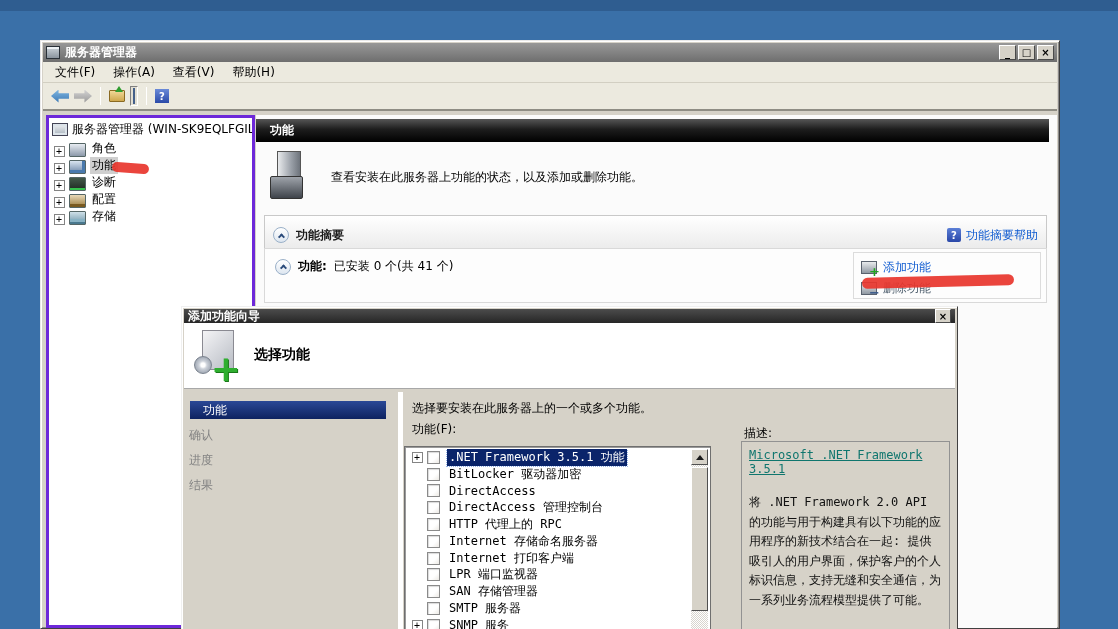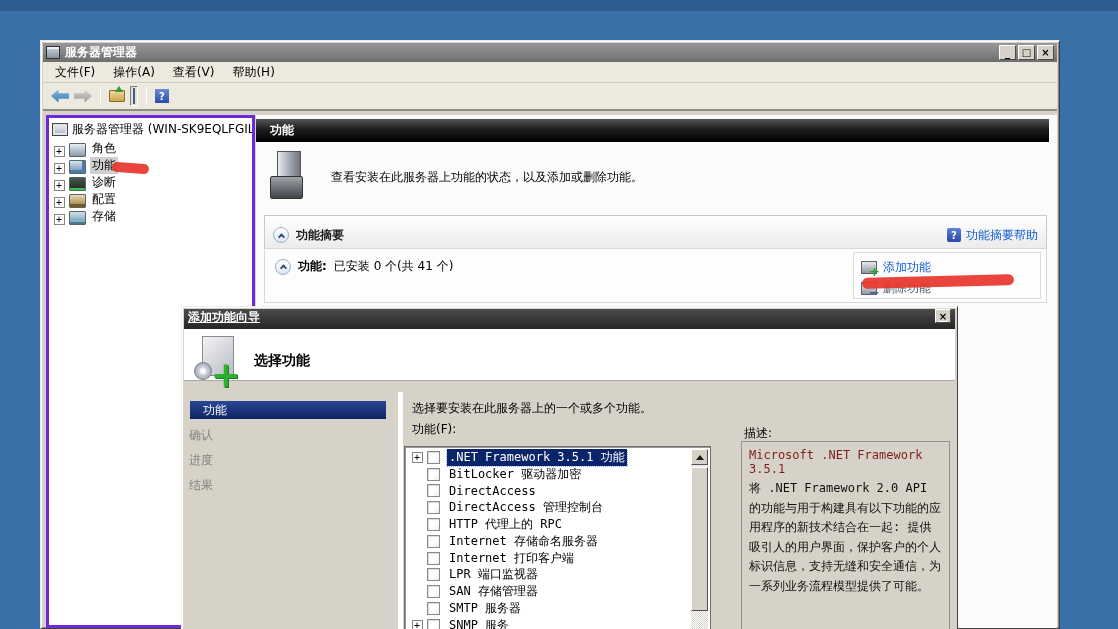--- a/index.html
+++ b/index.html
@@ -114,26 +114,26 @@
   
   .red-stroke{position:absolute;background:#e8352c;border-radius:6px;opacity:.92;z-index:5;}
   .s1{left:112px;top:163px;width:37px;height:10px;transform:rotate(4deg);}
   .s2{left:862px;top:276px;width:152px;height:11px;transform:rotate(-1.5deg);}
 
   
   .dialog{position:absolute;left:181px;top:306px;width:777px;height:330px;z-index:10;
     background:#d6d2c8;padding:2px;
     border:1px solid #404040;border-top-color:#f0f0f0;border-left-color:#f0f0f0;
     box-shadow:inset 1px 1px 0 #fff;}
-  .dlg-titlebar{height:20px;background:linear-gradient(180deg,#4c4c4c,#262626);
-    display:flex;align-items:flex-start;color:#fff;font-weight:bold;padding:0 4px;text-decoration:underline;}
+  .dlg-titlebar{height:14px;background:linear-gradient(180deg,#4c4c4c,#262626);
+    display:flex;align-items:center;color:#fff;font-weight:bold;padding:0 4px;}
   .dlg-close{margin-left:auto;width:16px;height:14px;background:#d6d2c8;border:1px solid;
     border-color:#fff #4a4a4a #4a4a4a #fff;font-size:10px;line-height:9px;font-weight:bold;
     font-family:inherit;display:flex;align-items:center;justify-content:center;padding:0;color:#000;}
-  .dlg-header{height:52px;background:#fff;position:relative;border-bottom:1px solid #a8a8a8;}
+  .dlg-header{height:66px;background:#fff;position:relative;border-bottom:1px solid #a8a8a8;}
   .dlg-icon{position:absolute;left:10px;top:7px;width:46px;height:50px;}
   .dlg-icon::before{content:"";position:absolute;left:8px;top:0;width:30px;height:38px;
     background:linear-gradient(135deg,#f4f4f6,#b8bcc4);border:1px solid #8a8a92;}
   .dlg-icon::after{content:"+";position:absolute;right:-1px;bottom:-4px;color:#2fae2f;
     font-size:36px;font-weight:bold;line-height:30px;text-shadow:1px 1px 0 #187818;}
   .dlg-cd{position:absolute;left:0;bottom:6px;width:18px;height:18px;border-radius:50%;
     border:1px solid #7a828e;
     background:radial-gradient(circle,#fff 2px,#cdd2da 4px,#9aa2ae 9px);}
   .dlg-heading{position:absolute;left:70px;top:23px;font-size:14px;font-weight:bold;}
   .dlg-body{position:absolute;left:2px;right:2px;top:85px;bottom:0;background:#d6d2c8;}
@@ -161,22 +161,22 @@
     border:1px solid;border-color:#fff #505050 #505050 #fff;
     display:flex;align-items:center;justify-content:center;}
   .tri-up{width:0;height:0;border-left:4px solid transparent;border-right:4px solid transparent;
     border-bottom:5px solid #1a1a1a;}
   .sb-thumb{position:absolute;left:0;top:18px;width:17px;height:144px;background:#d6d2c8;
     border:1px solid;border-color:#fff #505050 #505050 #fff;}
 
   .desc-label{position:absolute;left:341px;top:33px;}
   .desc-box{position:absolute;left:338px;top:49px;right:5px;bottom:0;
     border:1px solid #929292;border-bottom:none;background:#d6d2c8;padding:6px 7px;}
-  .desc-link{color:#7f1d1d;cursor:pointer;display:inline-block;
-    font-family:"DejaVu Sans Mono","Liberation Mono",monospace;margin-bottom:3px;}
+  .desc-link{color:#0f766e;text-decoration:underline;cursor:pointer;display:inline-block;
+    font-family:"DejaVu Sans Mono","Liberation Mono",monospace;margin-bottom:17px;}
   .desc-text{font-family:"DejaVu Sans Mono","Liberation Mono",monospace;line-height:19.5px;color:#111;}
 </style>
 </head>
 <body>
 
 <div class="top-strip"></div>
 
 <div class="window">
   <div class="titlebar">
     <span class="app-ico"></span>

